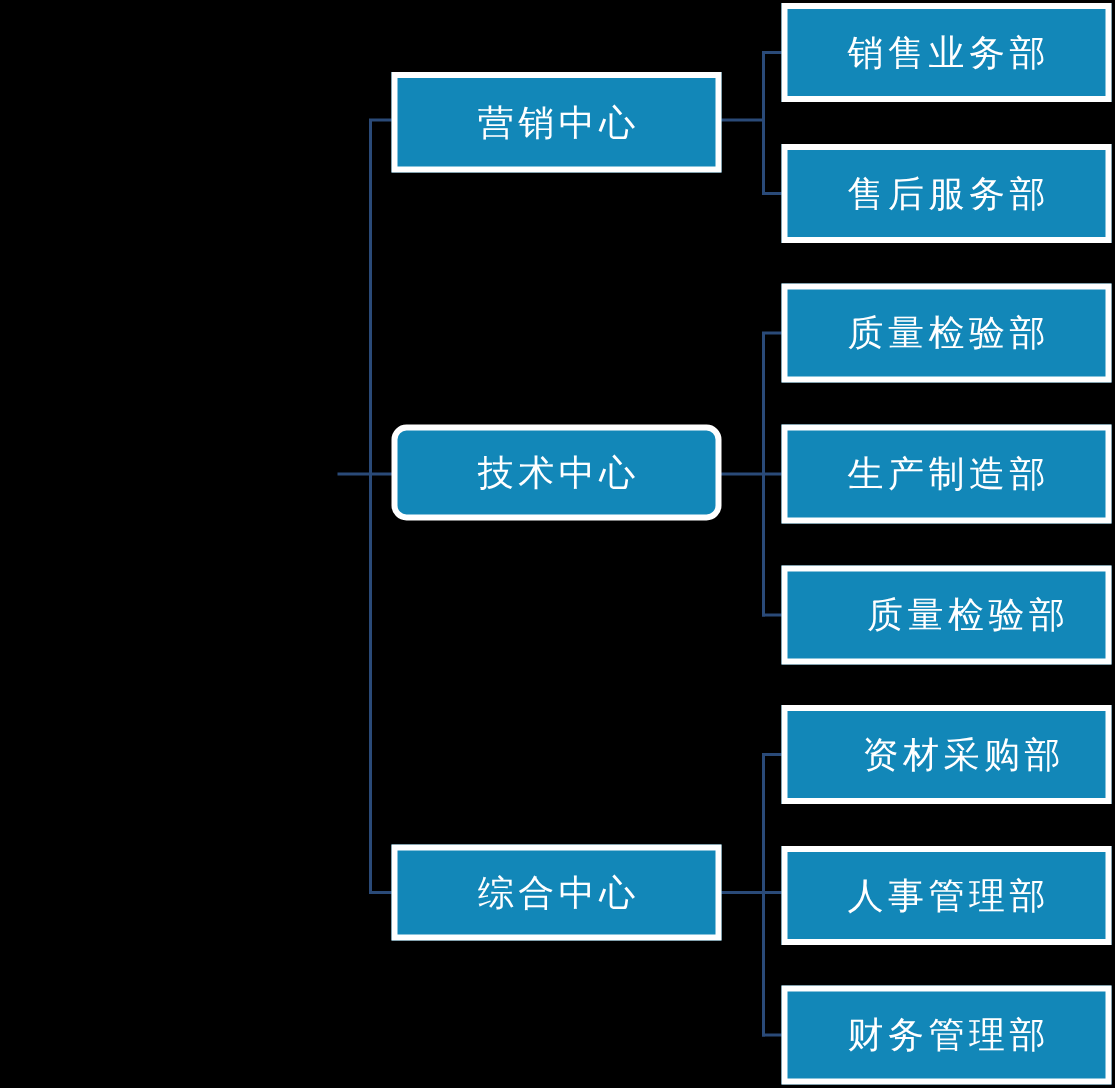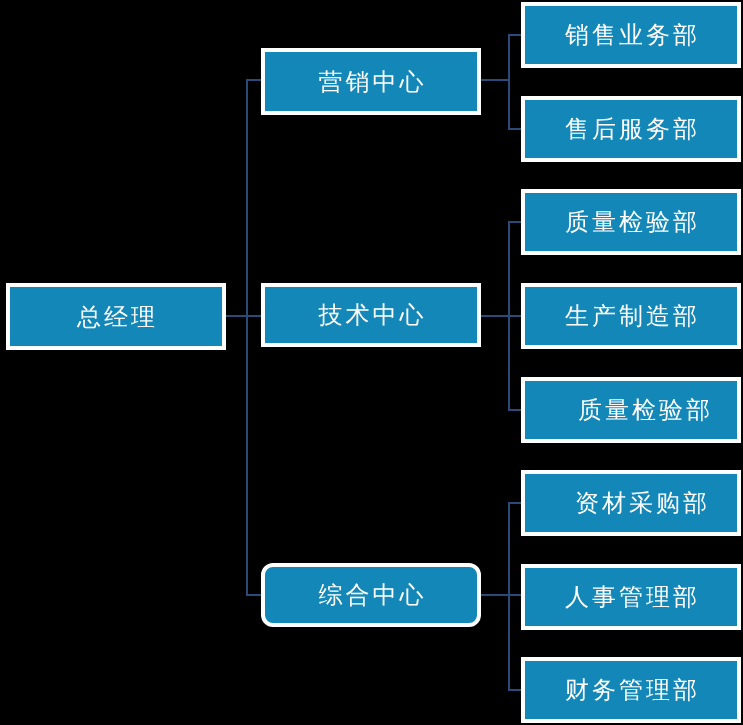--- a/index.html
+++ b/index.html
@@ -38,22 +38,22 @@
   .line {
     position: absolute;
     background: var(--connector-color);
   }
   .line.h { height: 2px; }
   .line.v { width: 2px; }
 
   
   .n-root { left: 6px;   top: 283px; height: 67px; }
   .n-g0   { left: 261px; top: 48px;  height: 67px; }
-  .n-g1   { left: 261px; top: 283px; height: 64px; }
-  .n-g2   { left: 261px; top: 563px; height: 64px; border-radius: 12px; }
+  .n-g1   { left: 261px; top: 283px; height: 64px; border-radius: 10px; }
+  .n-g2   { left: 261px; top: 563px; height: 64px; }
   .n-c00  { left: 521px; top: 2px;   height: 66px; }
   .n-c01  { left: 521px; top: 96px;  height: 66px; }
   .n-c10  { left: 521px; top: 189px; height: 66px; }
   .n-c11  { left: 521px; top: 283px; height: 66px; }
   .n-c12  { left: 521px; top: 377px; height: 66px; padding-left: 26px; }
   .n-c20  { left: 521px; top: 470px; height: 66px; padding-left: 20px; }
   .n-c21  { left: 521px; top: 564px; height: 66px; }
   .n-c22  { left: 521px; top: 657px; height: 66px; }
 
   
@@ -95,23 +95,20 @@
   <div class="line h l-tech-h"></div>
   <div class="line v l-trunk3"></div>
   <div class="line h l-t1-stub"></div>
   <div class="line h l-t3-stub"></div>
 
   <div class="line h l-comp-h"></div>
   <div class="line v l-trunk4"></div>
   <div class="line h l-p1-stub"></div>
   <div class="line h l-p3-stub"></div>
 
-  <div class="node n-root">
-    <span class="label">总经理</span>
-  </div>
 
   <div class="node n-g0">
     <span class="label">营销中心</span>
   </div>
   <div class="node n-g1">
     <span class="label">技术中心</span>
   </div>
   <div class="node n-g2">
     <span class="label">综合中心</span>
   </div>

